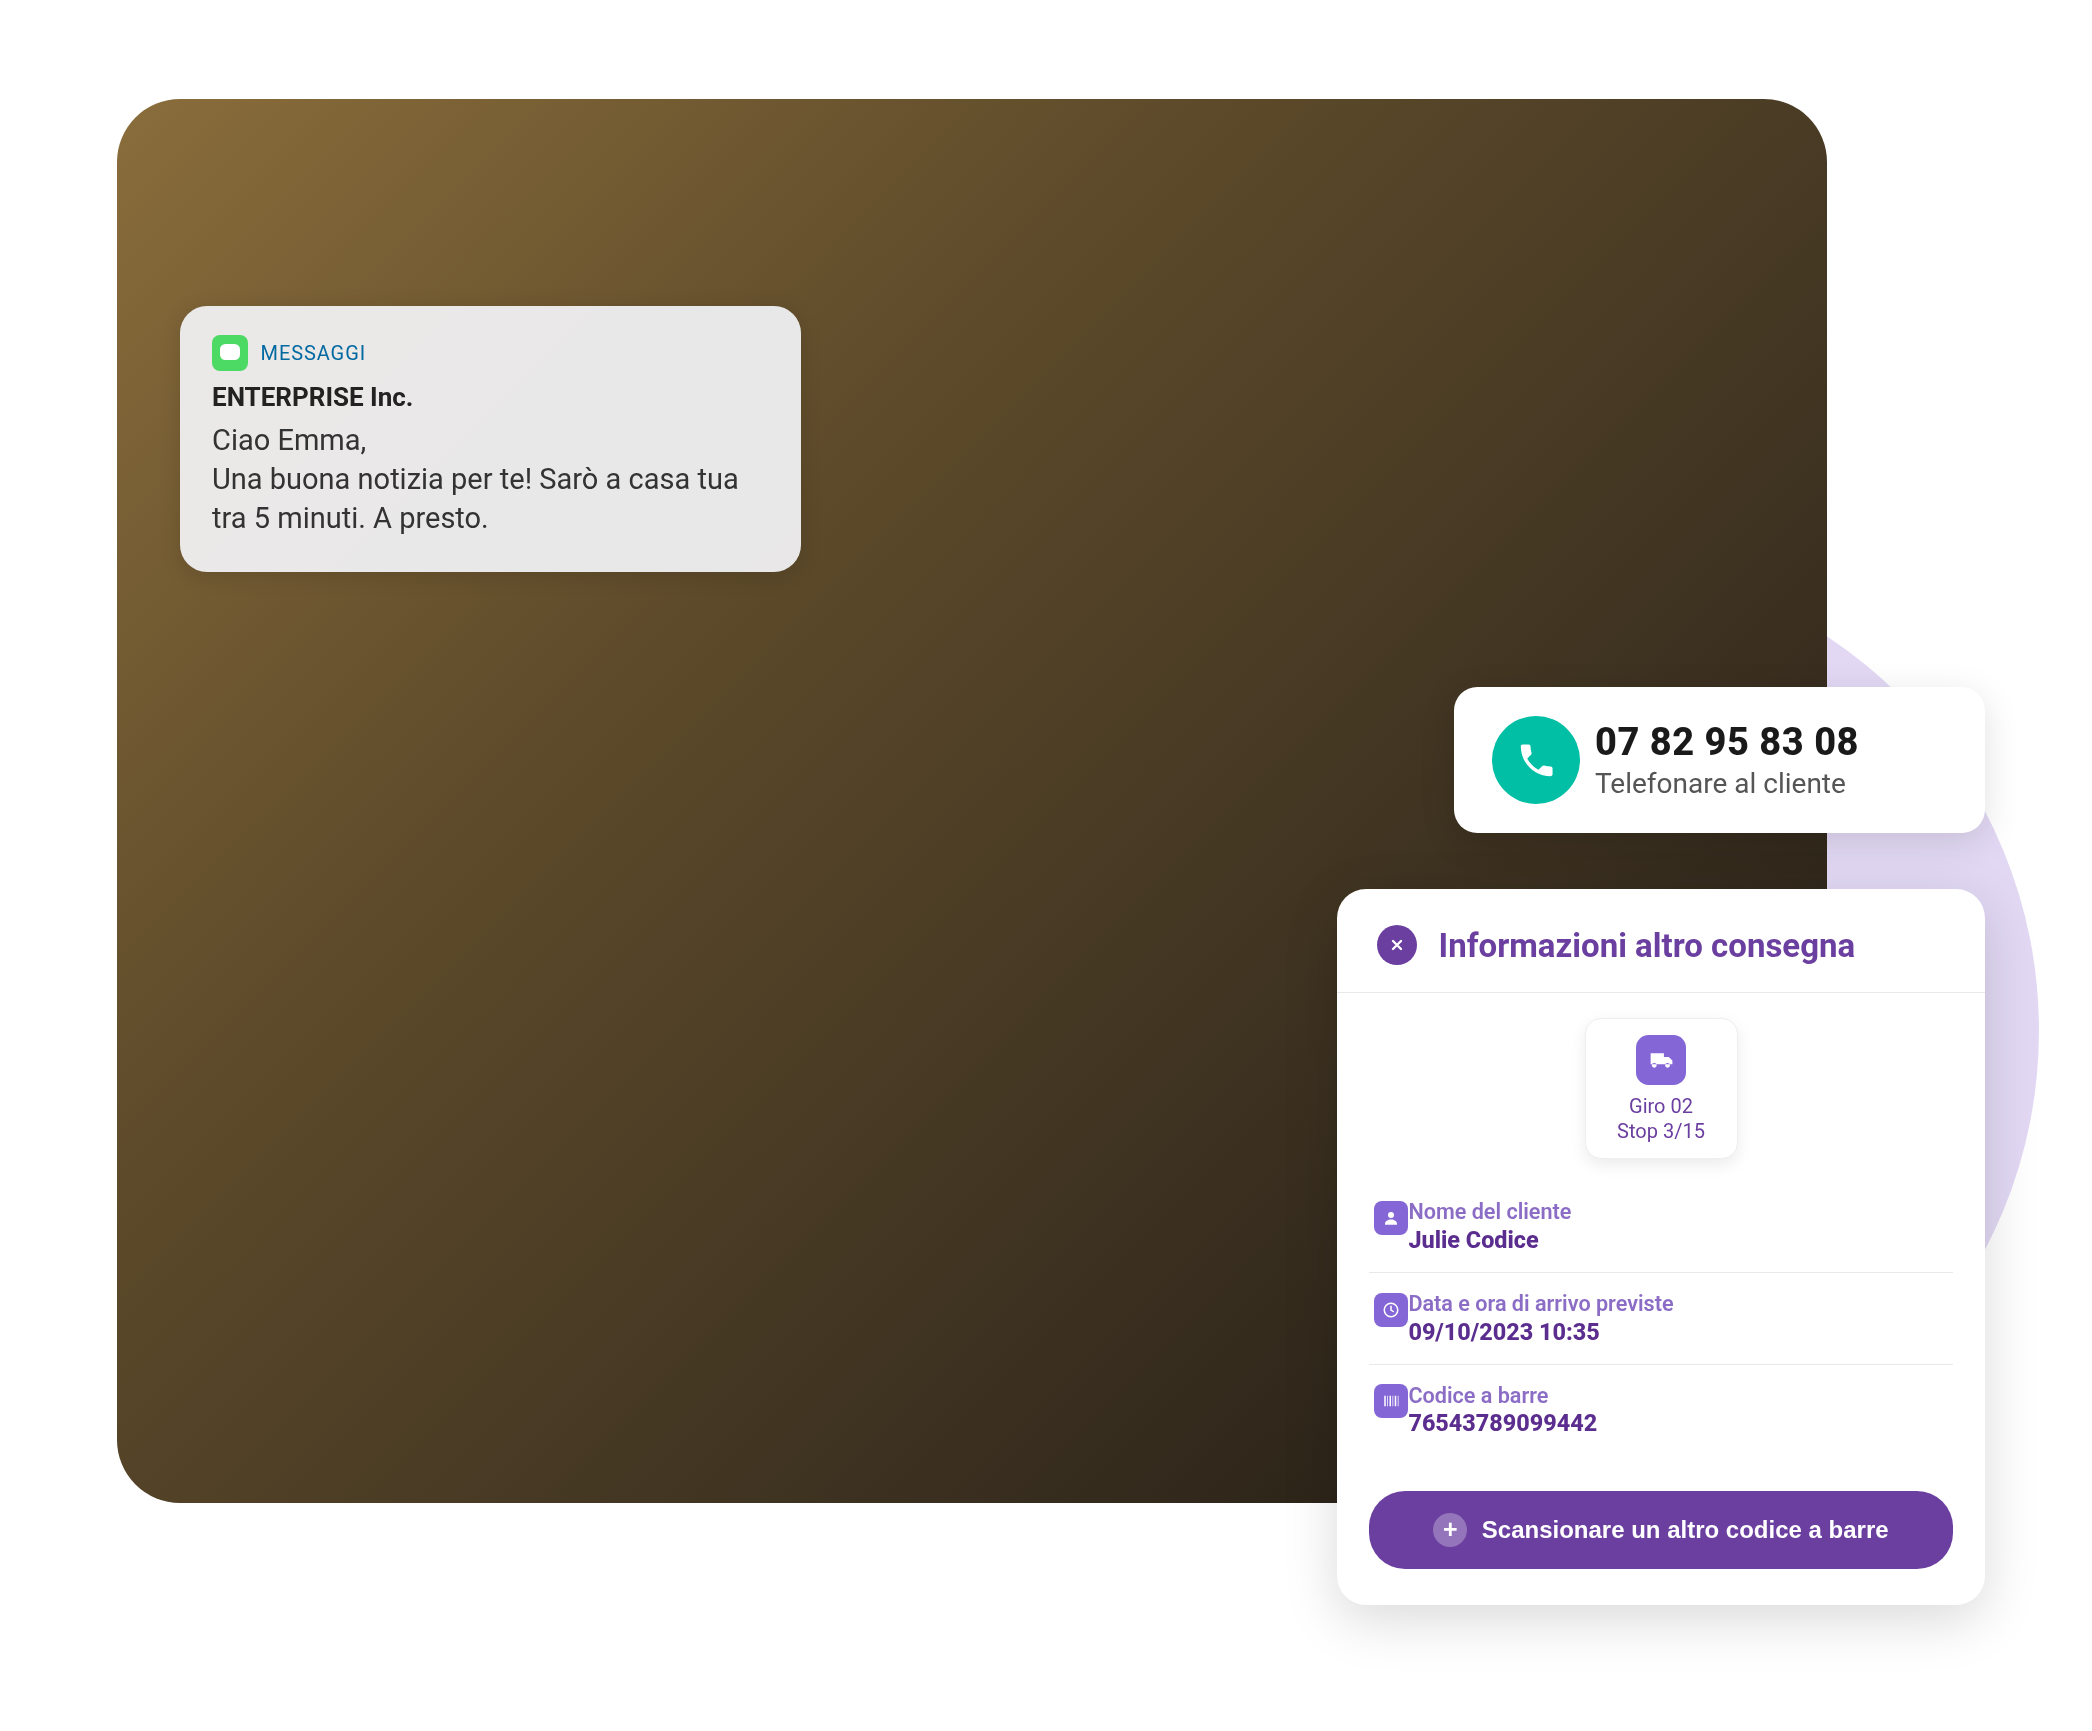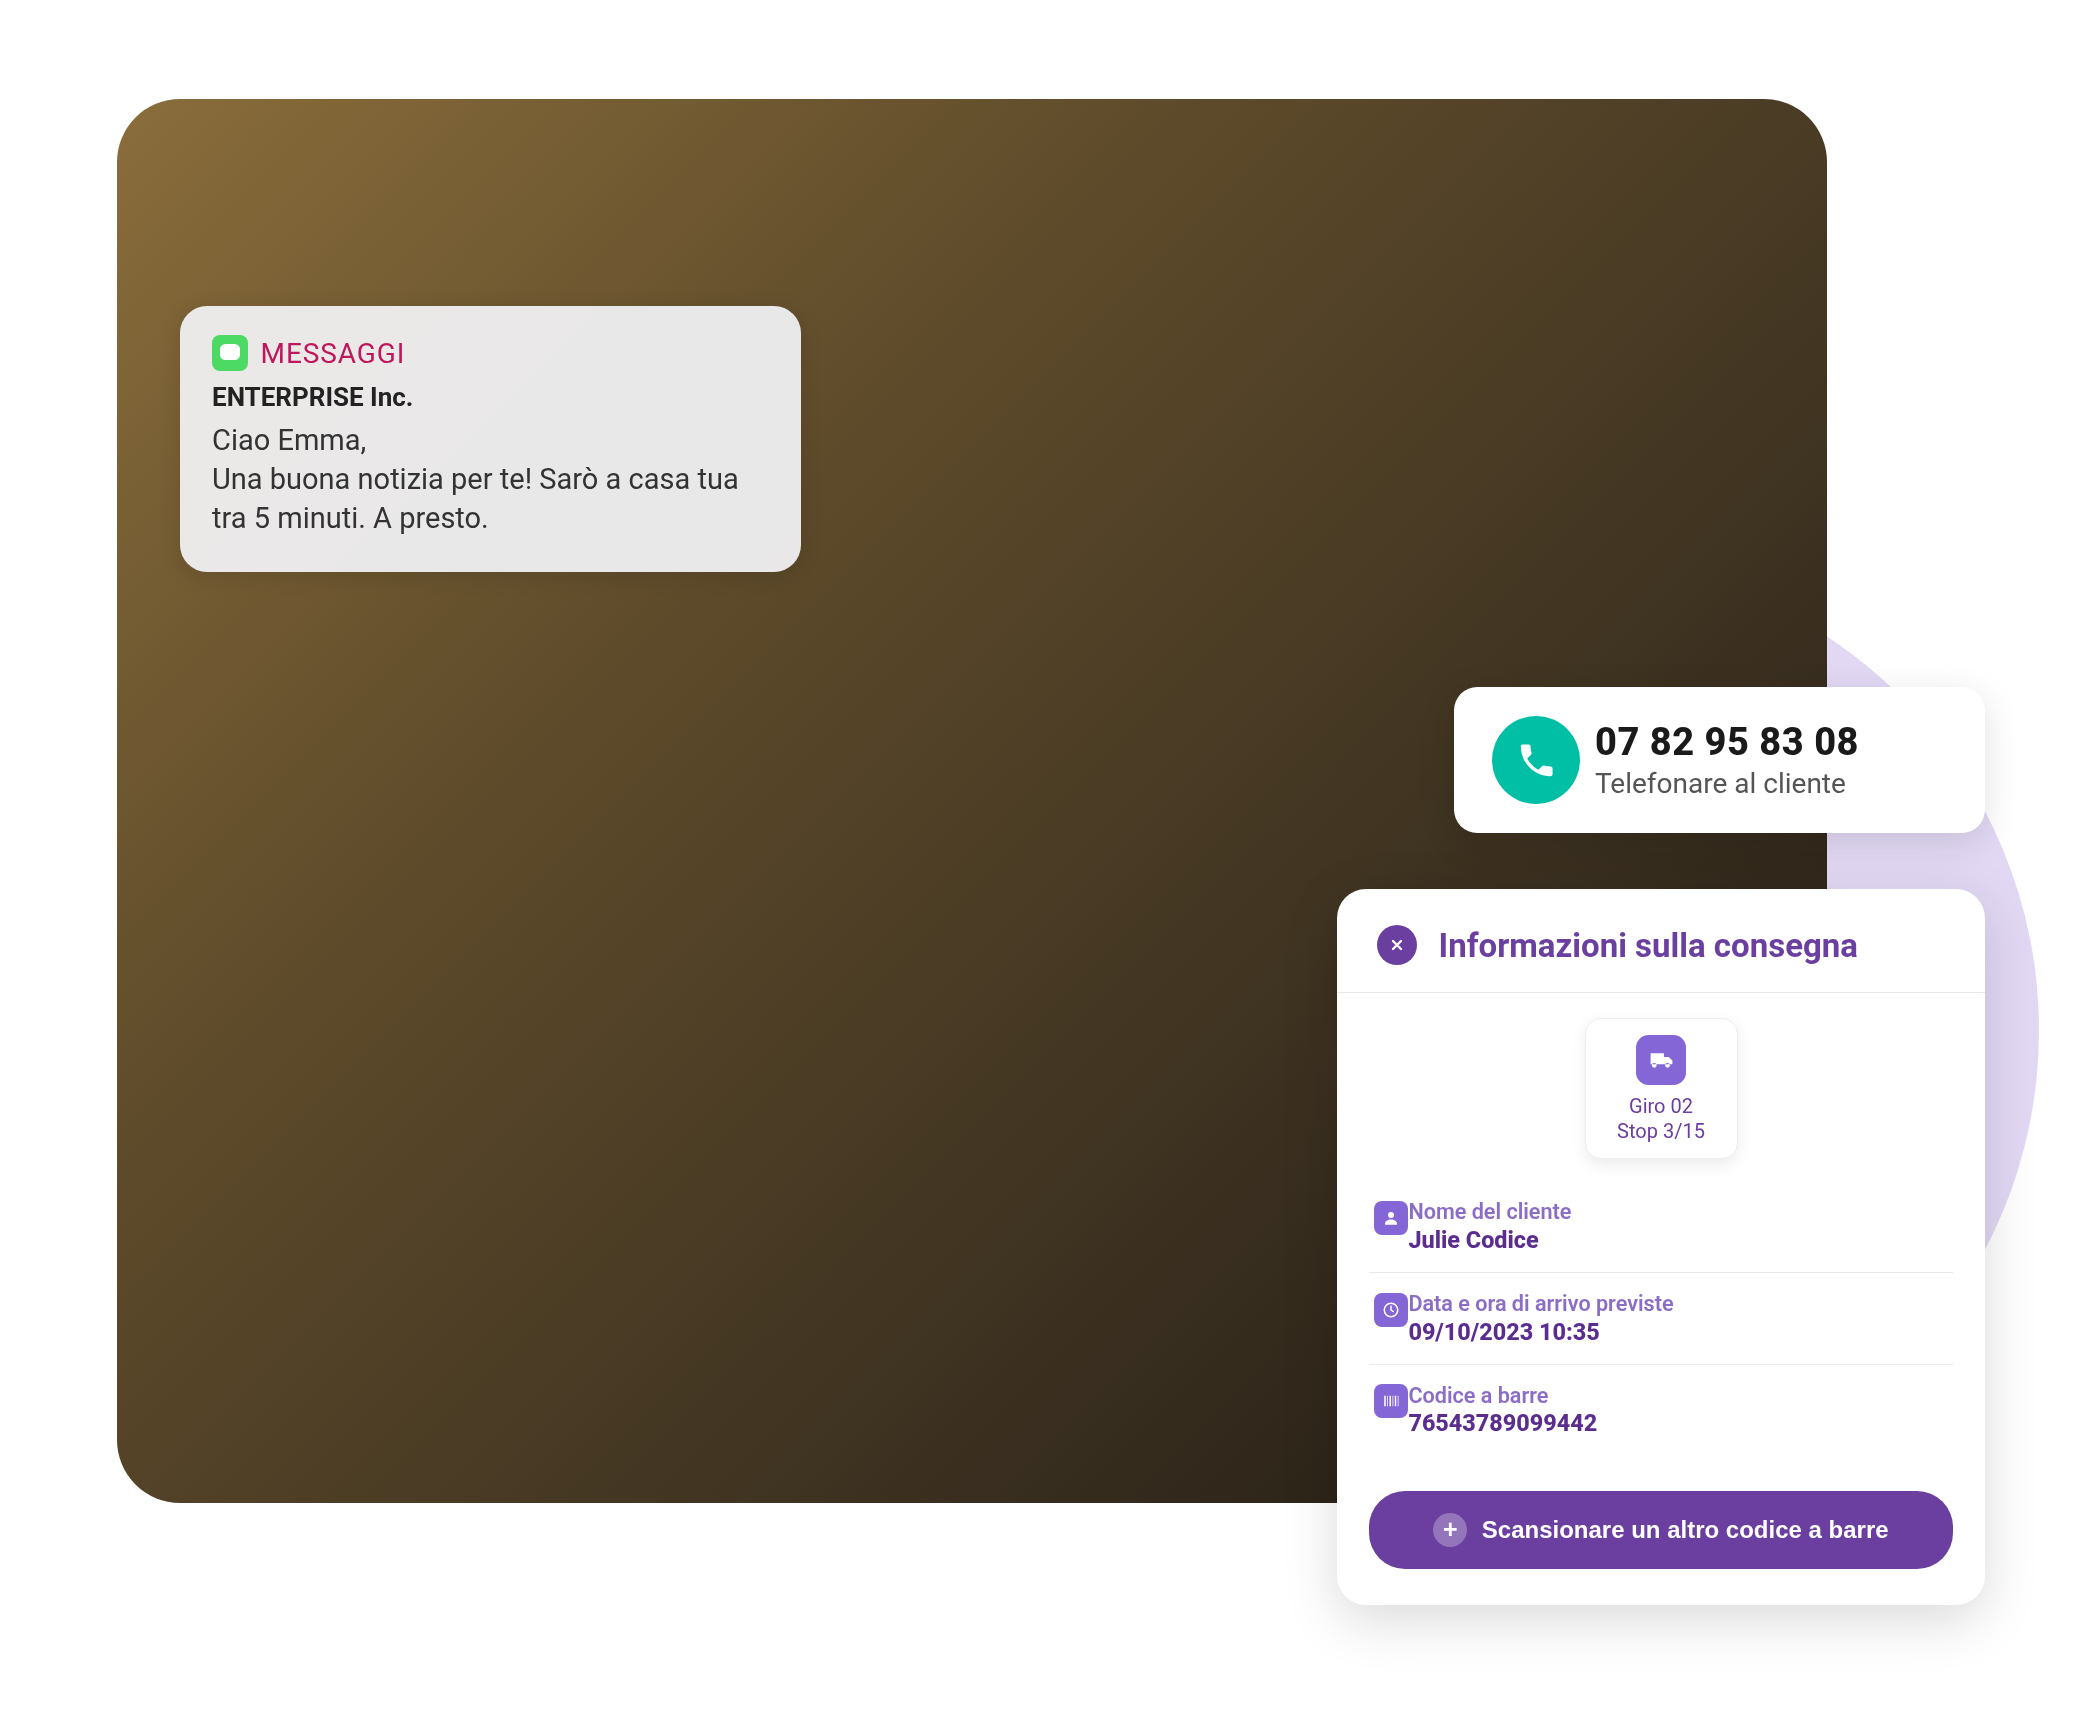--- a/index.html
+++ b/index.html
@@ -76,22 +76,22 @@
   }
   .notif-app-icon::after {
     content: '';
     position: absolute;
     top: 9px; left: 8px;
     width: 20px; height: 16px;
     background: #fff;
     border-radius: 5.4px;
   }
   .notif-app-label {
-    color: #be185d;
-    font-size: 28px;
+    color: #0369a1;
+    font-size: 20px;
     letter-spacing: 0.9px;
   }
   .notif-sender {
     font-weight: 700;
     font-size: 26px;
     color: #222;
     margin-bottom: 9px;
   }
   .notif-body {
     font-size: 29px;
@@ -287,21 +287,21 @@
     </div>
   </div>
 
   <div class="delivery-panel">
     <div class="dp-header">
       <div class="dp-close">
         <svg width="16" height="16" viewBox="0 0 24 24" fill="none" stroke="#fff" stroke-width="3.5" stroke-linecap="round">
             <path d="M6 6l12 12M18 6L6 18"></path>
           </svg>
       </div>
-      <div class="dp-title">Informazioni sulla consegna</div>
+      <div class="dp-title">Informazioni altro consegna</div>
     </div>
 
     <div class="dp-tour">
       <div class="dp-tour-icon">
         <svg width="29" height="29" viewBox="0 0 24 24" fill="#fff">
             <path d="M3 6h11v9H3zM14 9h4l3 3v3h-7zM6 18a2 2 0 100-4 2 2 0 000 4zm11 0a2 2 0 100-4 2 2 0 000 4z"></path>
           </svg>
       </div>
       <div class="dp-tour-line">Giro 02</div>
       <div class="dp-tour-line">Stop 3/15</div>

